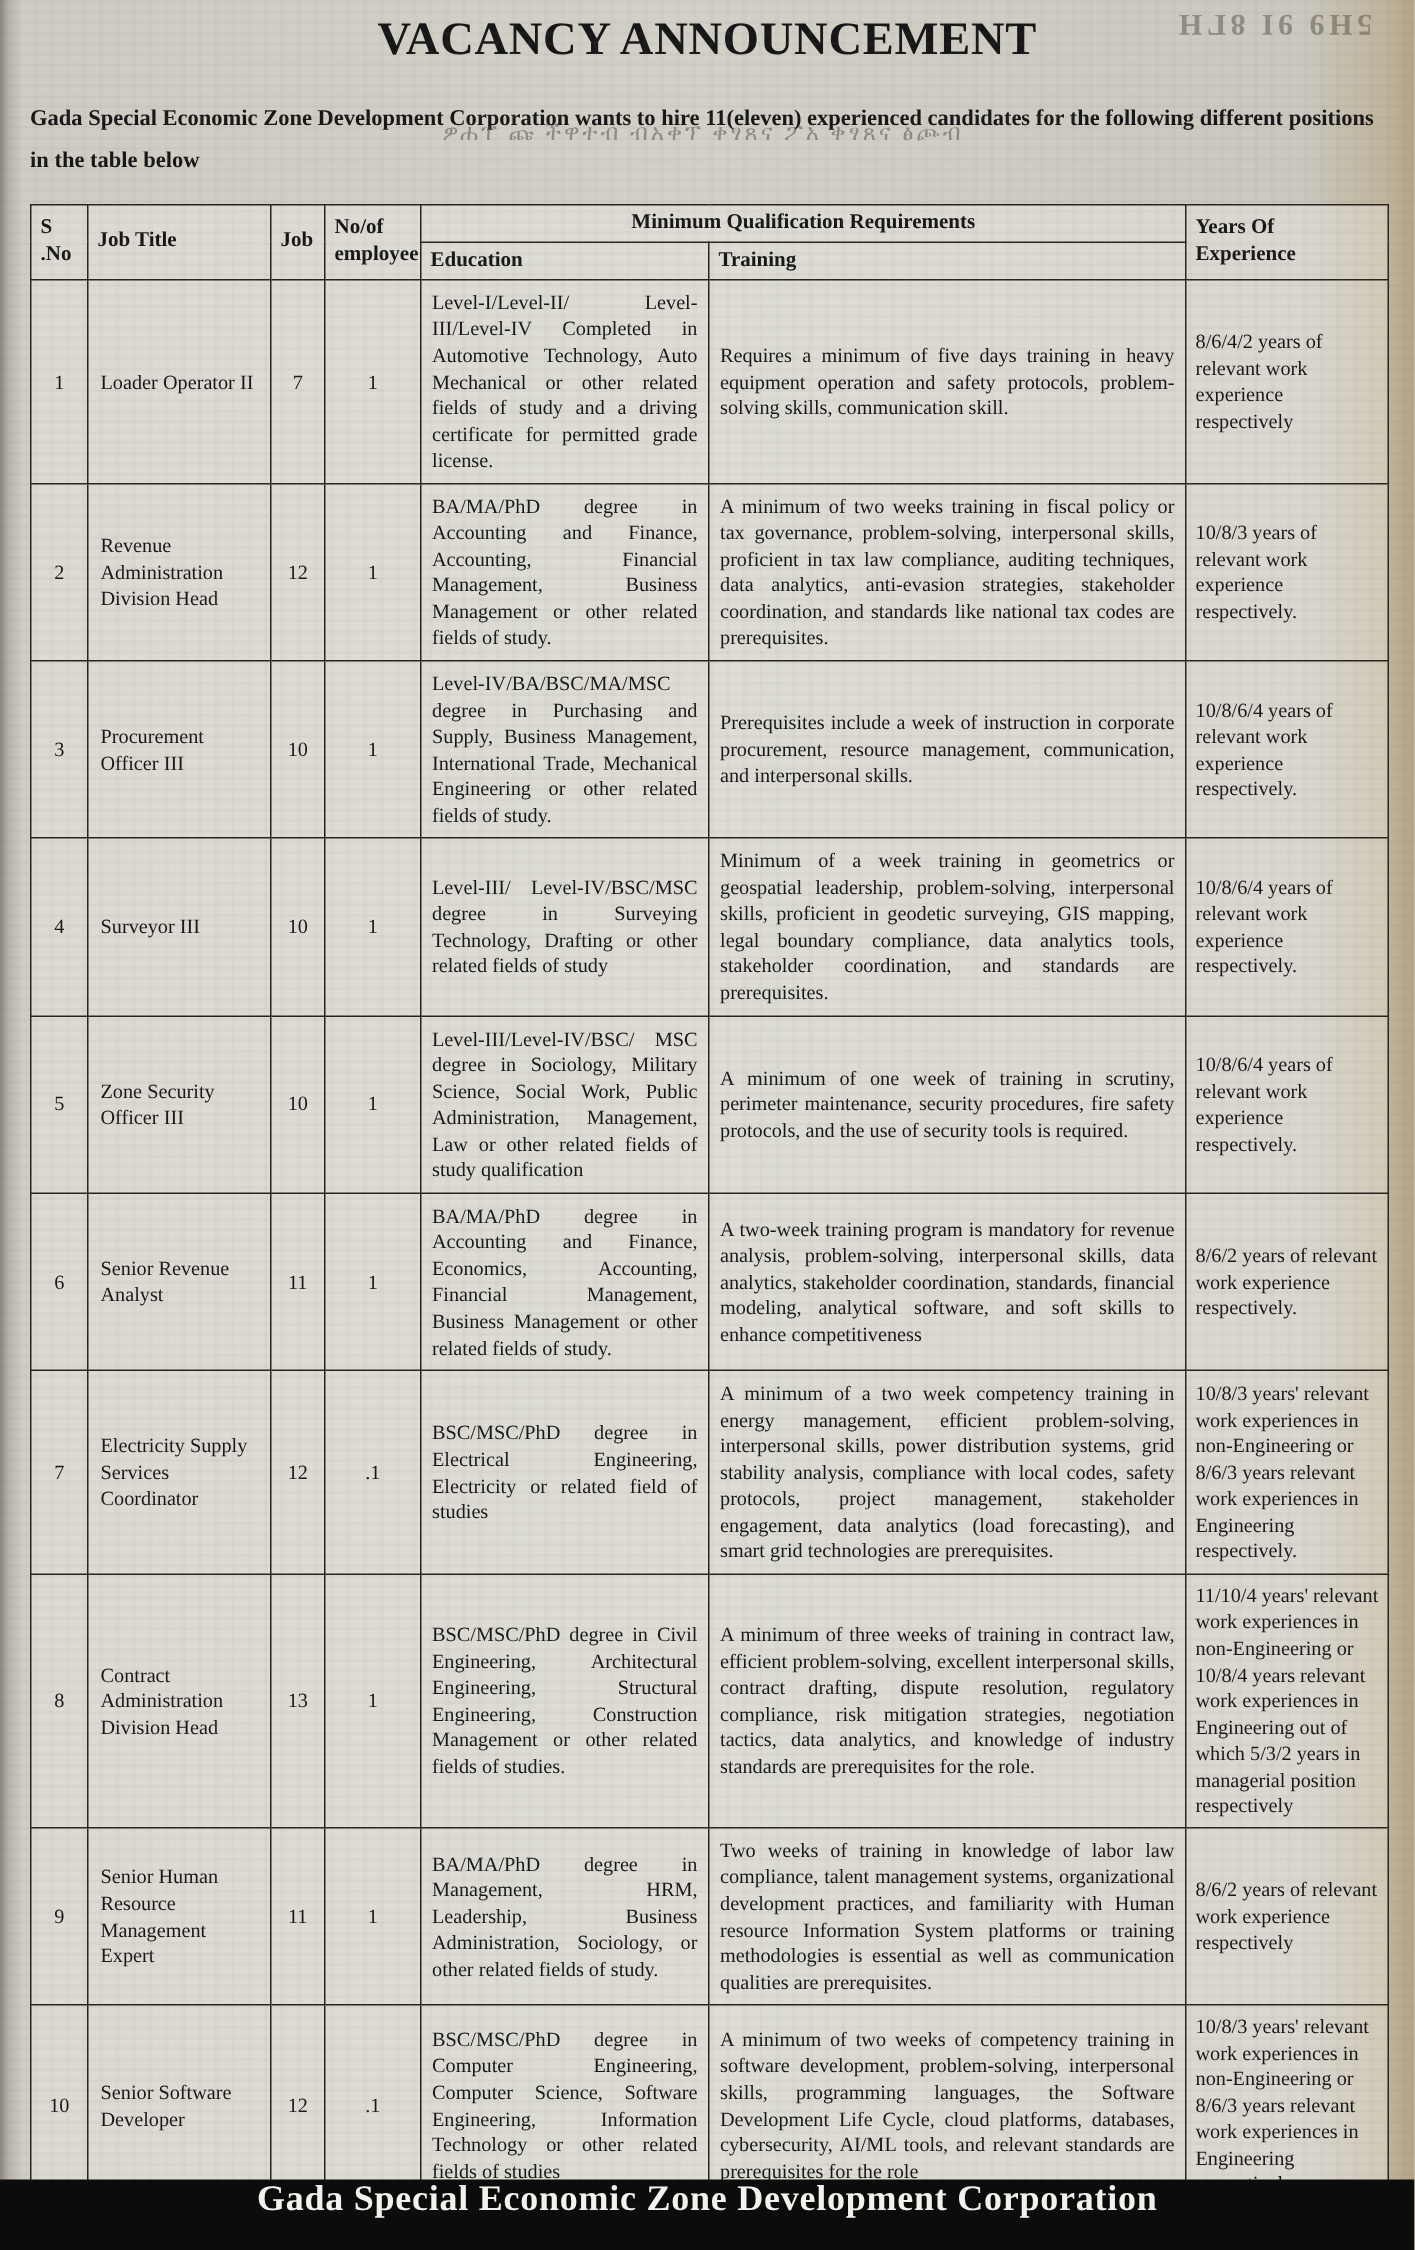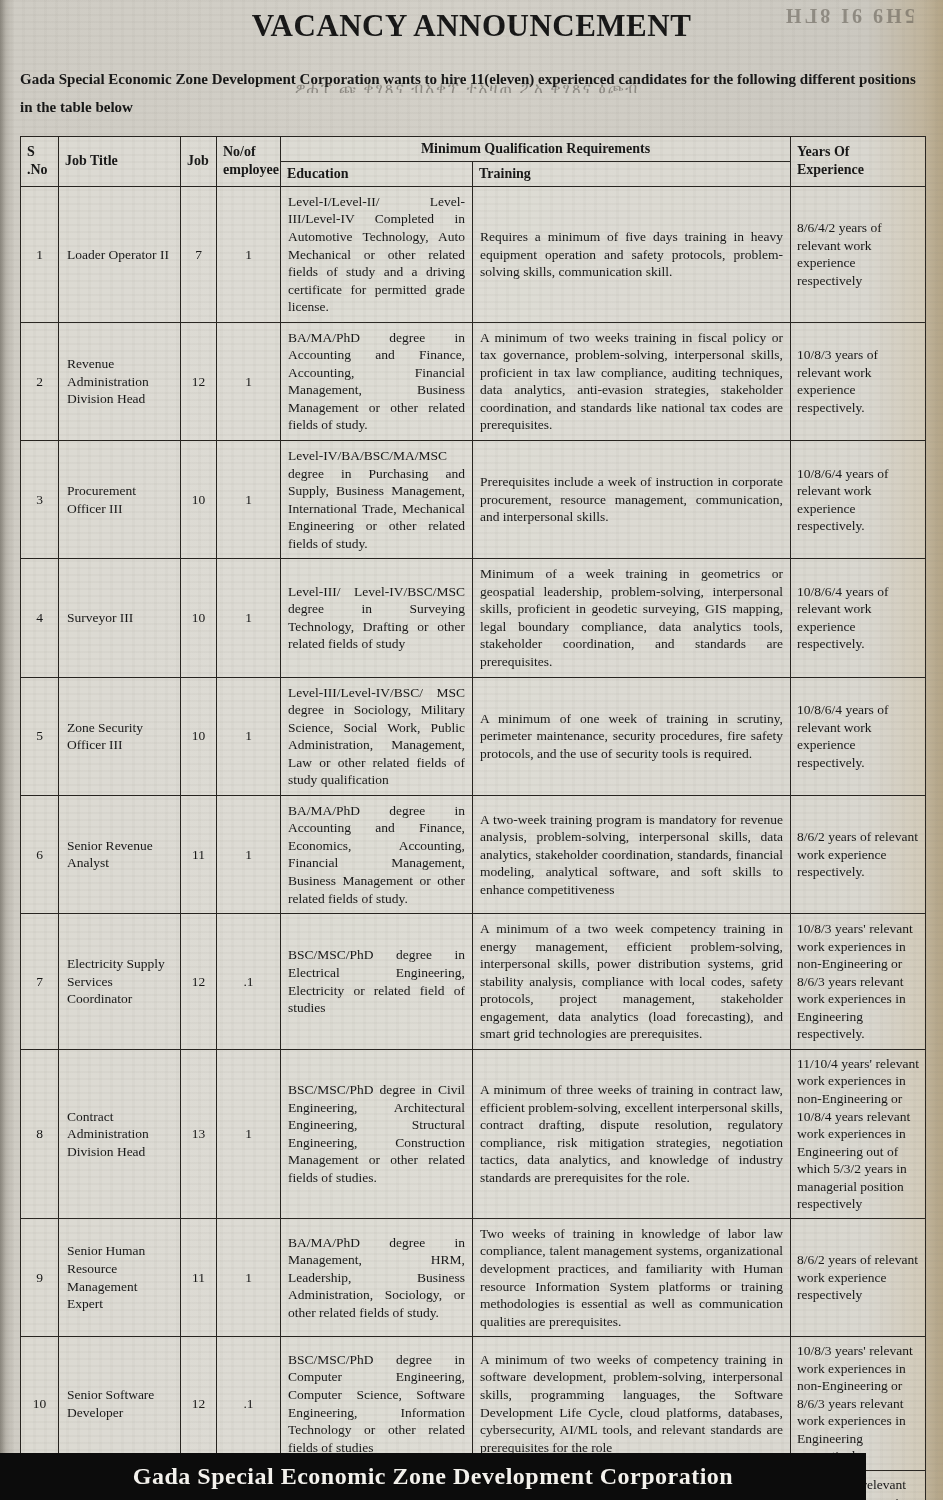--- a/index.html
+++ b/index.html
@@ -24,34 +24,34 @@
     background:rgba(244,243,238,.35);}
   th,td{border:1.6px solid #26231f;vertical-align:middle;padding:4px 6px;
     font-size:13.5px;line-height:1.3;}
   th{font-size:14px;text-align:left;padding:3px 6px;}
   th.center{text-align:center;}
   td.c-sno,td.c-job-grade,td.c-employee-count{text-align:center;}
   td.c-education,td.c-training{text-align:justify;vertical-align:middle;padding:6px 7px;}
   td.c-job-title{padding-left:8px;}
   td.c-experience{padding:5px 6px;}
   tbody td{height:84px;}
-  .footer-bar{position:absolute;left:0;bottom:0;width:866px;height:47px;background:#0c0c0c;
-    display:flex;align-items:center;justify-content:center;}
+  .footer-bar{position:absolute;left:0;bottom:0;width:943px;height:47px;background:#0c0c0c;
+    display:flex;justify-content:center;}
   .footer-bar span{color:#f3f1ec;font-size:24px;font-weight:bold;letter-spacing:.5px;}
 </style>
 </head>
 <body>
 
 <div class="scan-noise"></div>
 
 <h1 class="title">VACANCY ANNOUNCEMENT</h1>
 <div class="ghost-stamp">5H9 9I 8ΓH</div>
 
 <p class="intro">Gada Special Economic Zone Development Corporation wants to hire 11(eleven) experienced candidates for the following different positions in the table below</p>
-<div class="ghost-amharic">ዎሐፐ ጩ ቀፃጸና ብአቀፕ ተአዛጠ ፖአ ቀፃጸና ፅጮብ</div>
+<div class="ghost-amharic">ዎሐፐ ጩ ችዋተብ ብአቀፕ ቀፃጸና ፖአ ቀፃጸና ፅጮብ</div>
 
 <table>
   <colgroup>
     <col style="width:38px">
       <col style="width:122px">
       <col style="width:36px">
       <col style="width:64px">
     <col style="width:192px">
       <col style="width:318px">
       <col style="width:135px">

